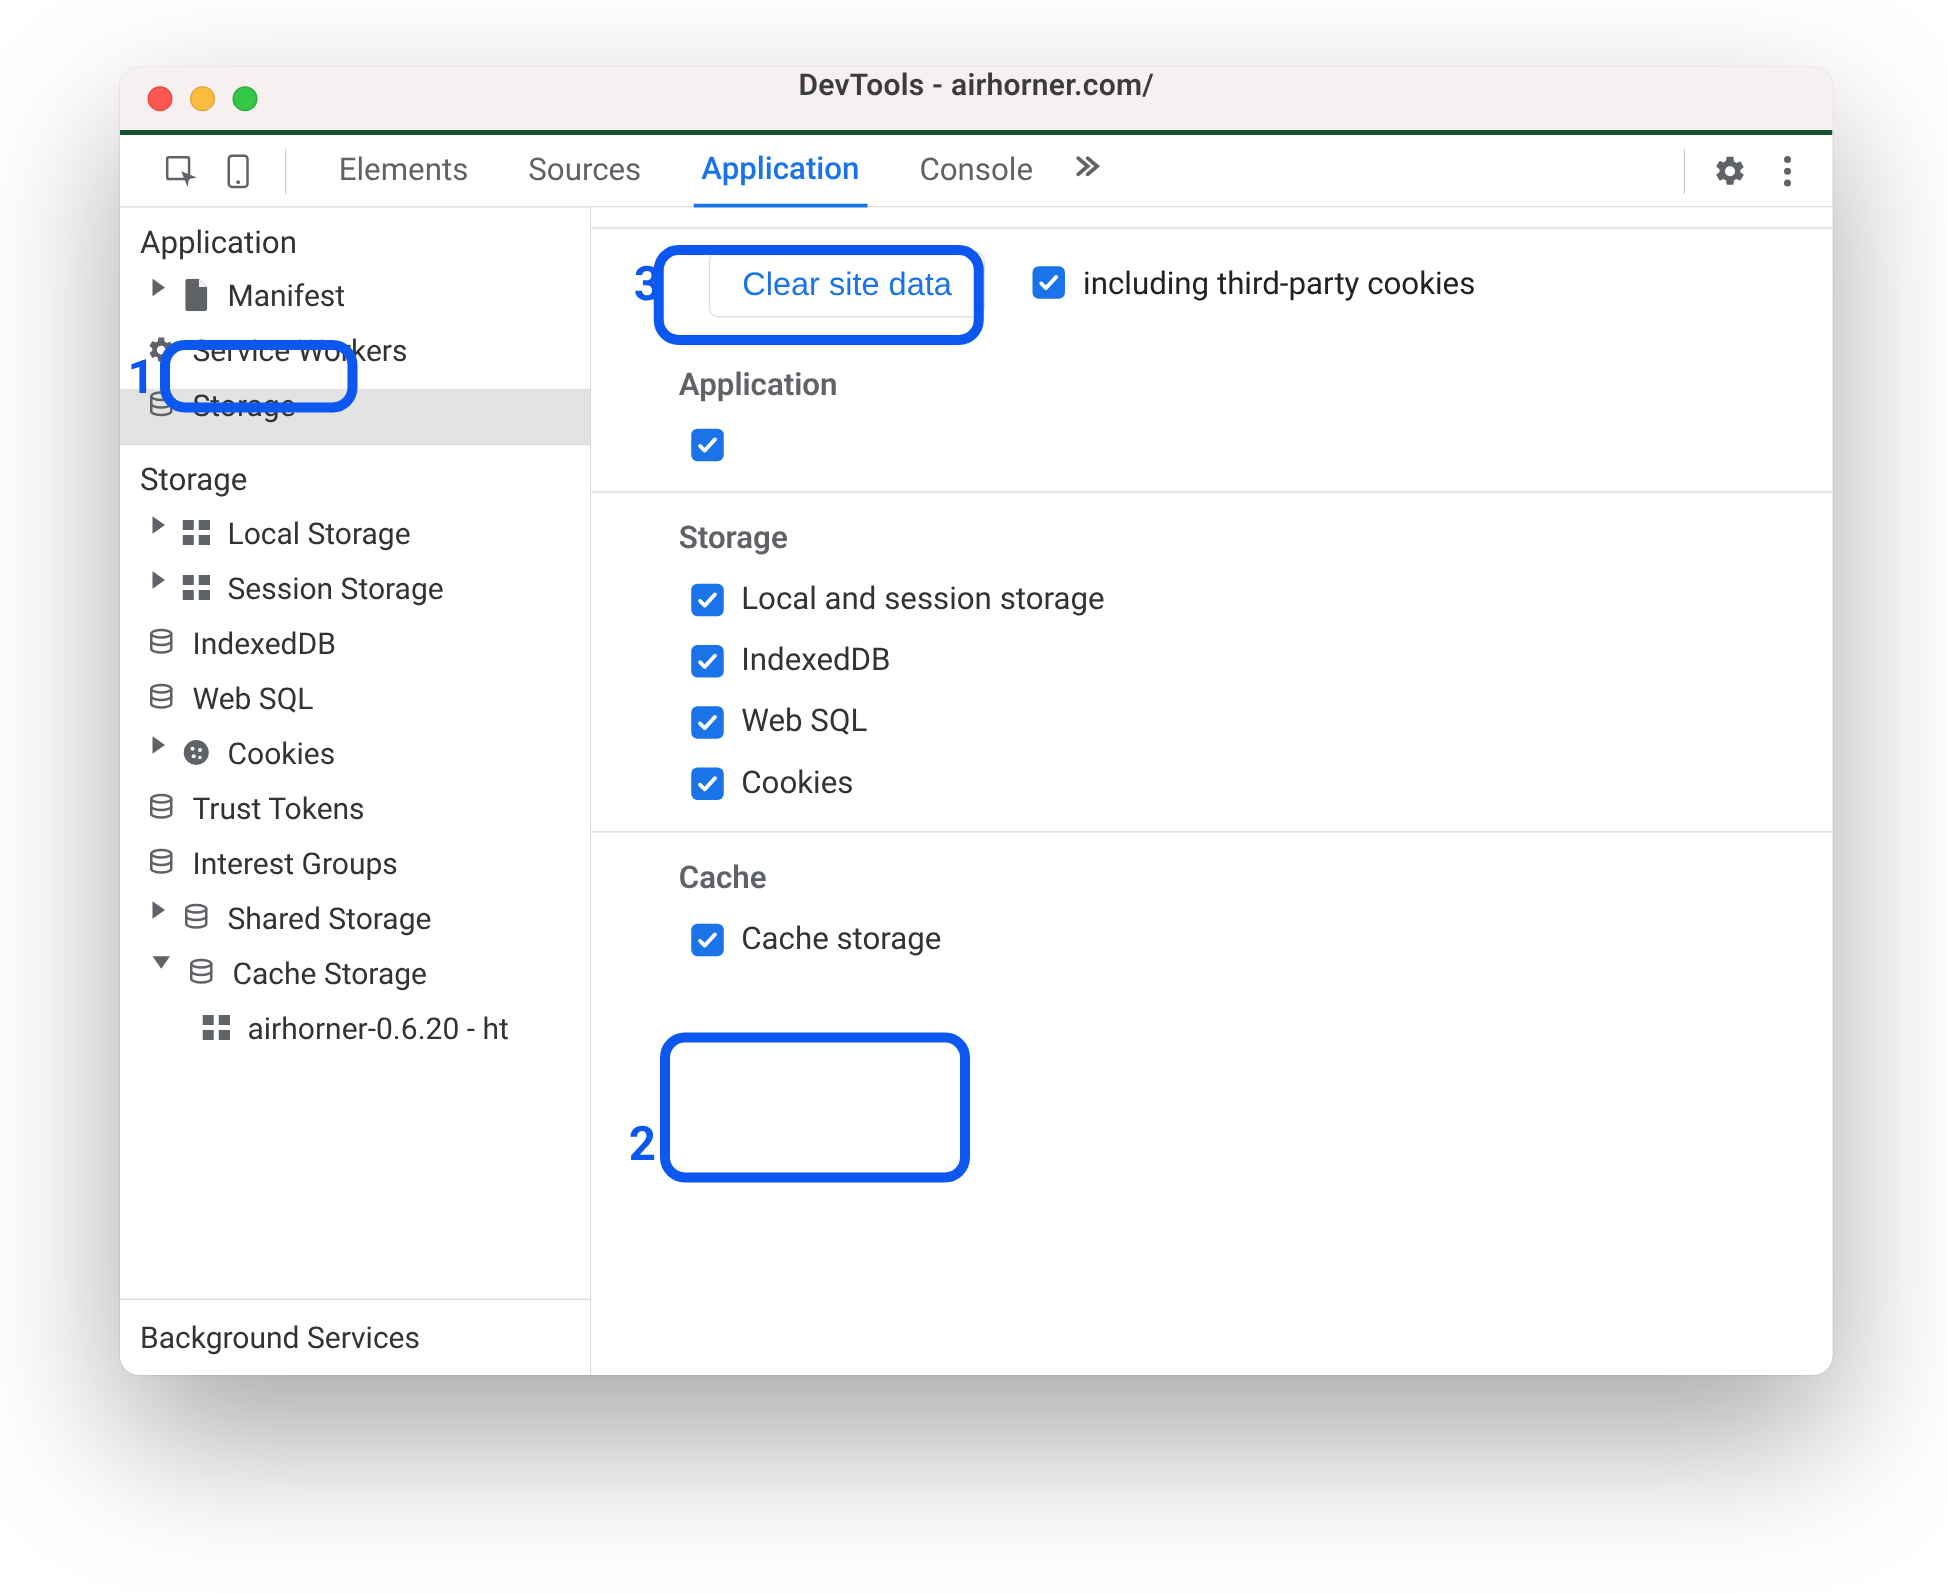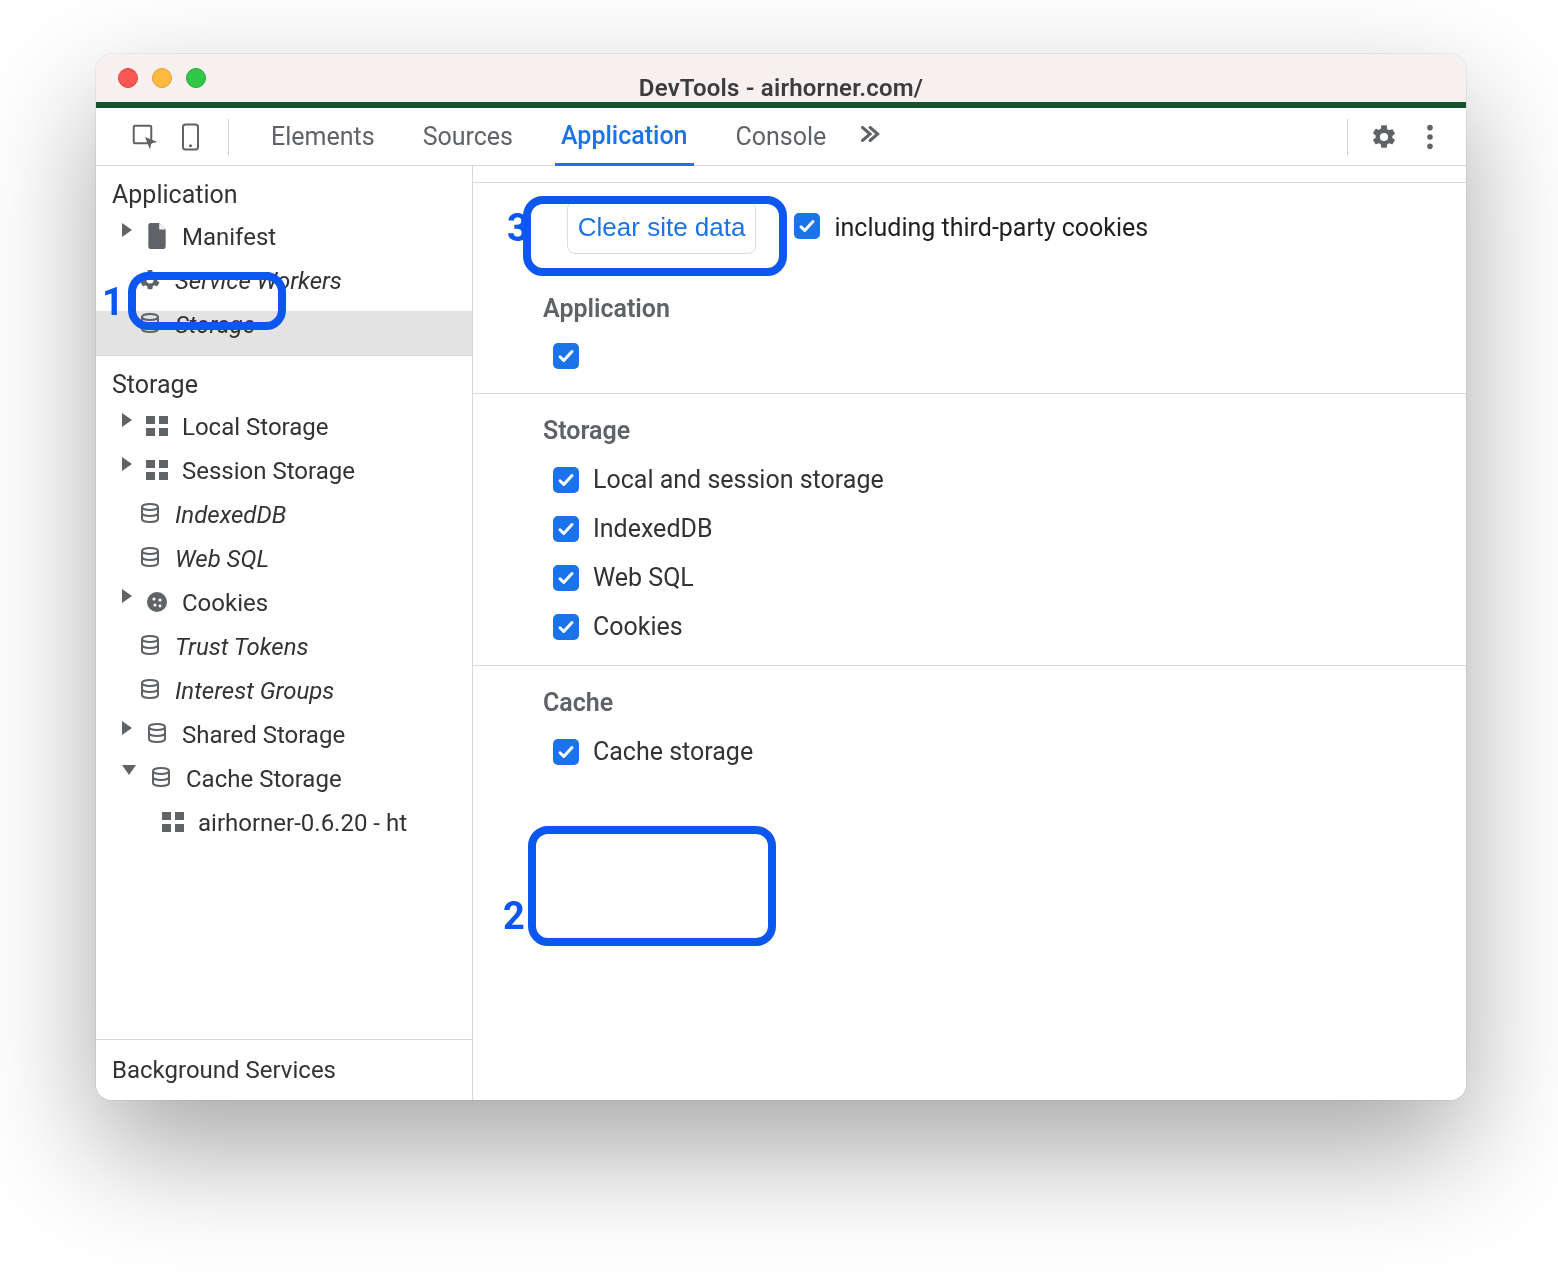--- a/index.html
+++ b/index.html
@@ -23,23 +23,23 @@
     background: #ffffff;
     border-radius: 16px;
     overflow: hidden;
     box-shadow: 0 50px 120px rgba(0,0,0,0.35), 0 0 0 1px rgba(0,0,0,0.05);
   }
   
   .titlebar {
     height: 54px;
     width: 100%;
     background: #f6f0f0;
-    border-bottom: 6px solid #14532d;
-    display: flex;
-    align-items: flex-end;
+    border-bottom: 4px solid #14532d;
+    display: flex;
+    align-items: flex-start;
     position: relative;
   }
   .traffic-lights {
     position: absolute;
     left: 22px;
     top: 50%;
     transform: translateY(-50%);
     display: flex;
     gap: 14px;
   }
@@ -108,21 +108,21 @@
   }
   .side-divider { height: 1px; background: #d8d8d8; width: 100%; }
   .tree-item {
     height: 44px;
     display: flex;
     align-items: flex-start;
     padding-left: 26px;
     gap: 8px;
     white-space: nowrap;
   }
-  .tree-item.level2 { padding-left: 41px; font-style: italic; }
+  .tree-item.level2 { padding-left: 20px; }
   .tree-item.level3 { padding-left: 64px; }
   .tree-item.selected { background: #e3e3e3; }
   .tri {
     width: 0; height: 0;
     border-top: 7px solid transparent;
     border-bottom: 7px solid transparent;
     border-left: 10px solid #5f6368;
     margin-right: 4px;
     flex: 0 0 auto;
   }
@@ -161,21 +161,21 @@
   .highlight-box {
     border: 8px solid #0b57ef;
     border-radius: 20px;
   }
   .callout-num {
     font-size: 38px;
     font-weight: 700;
     color: #0b57ef;
   }
   .btn-clear {
-    padding: 10px 10px;
+    padding: 10px 26px;
     border: 1px solid #dcdcdc;
     border-radius: 8px;
     color: #1a73e8;
     font-size: 26px;
     background: #fff;
   }
   .cb-row {
     display: flex;
     align-items: flex-start;
     gap: 14px;

